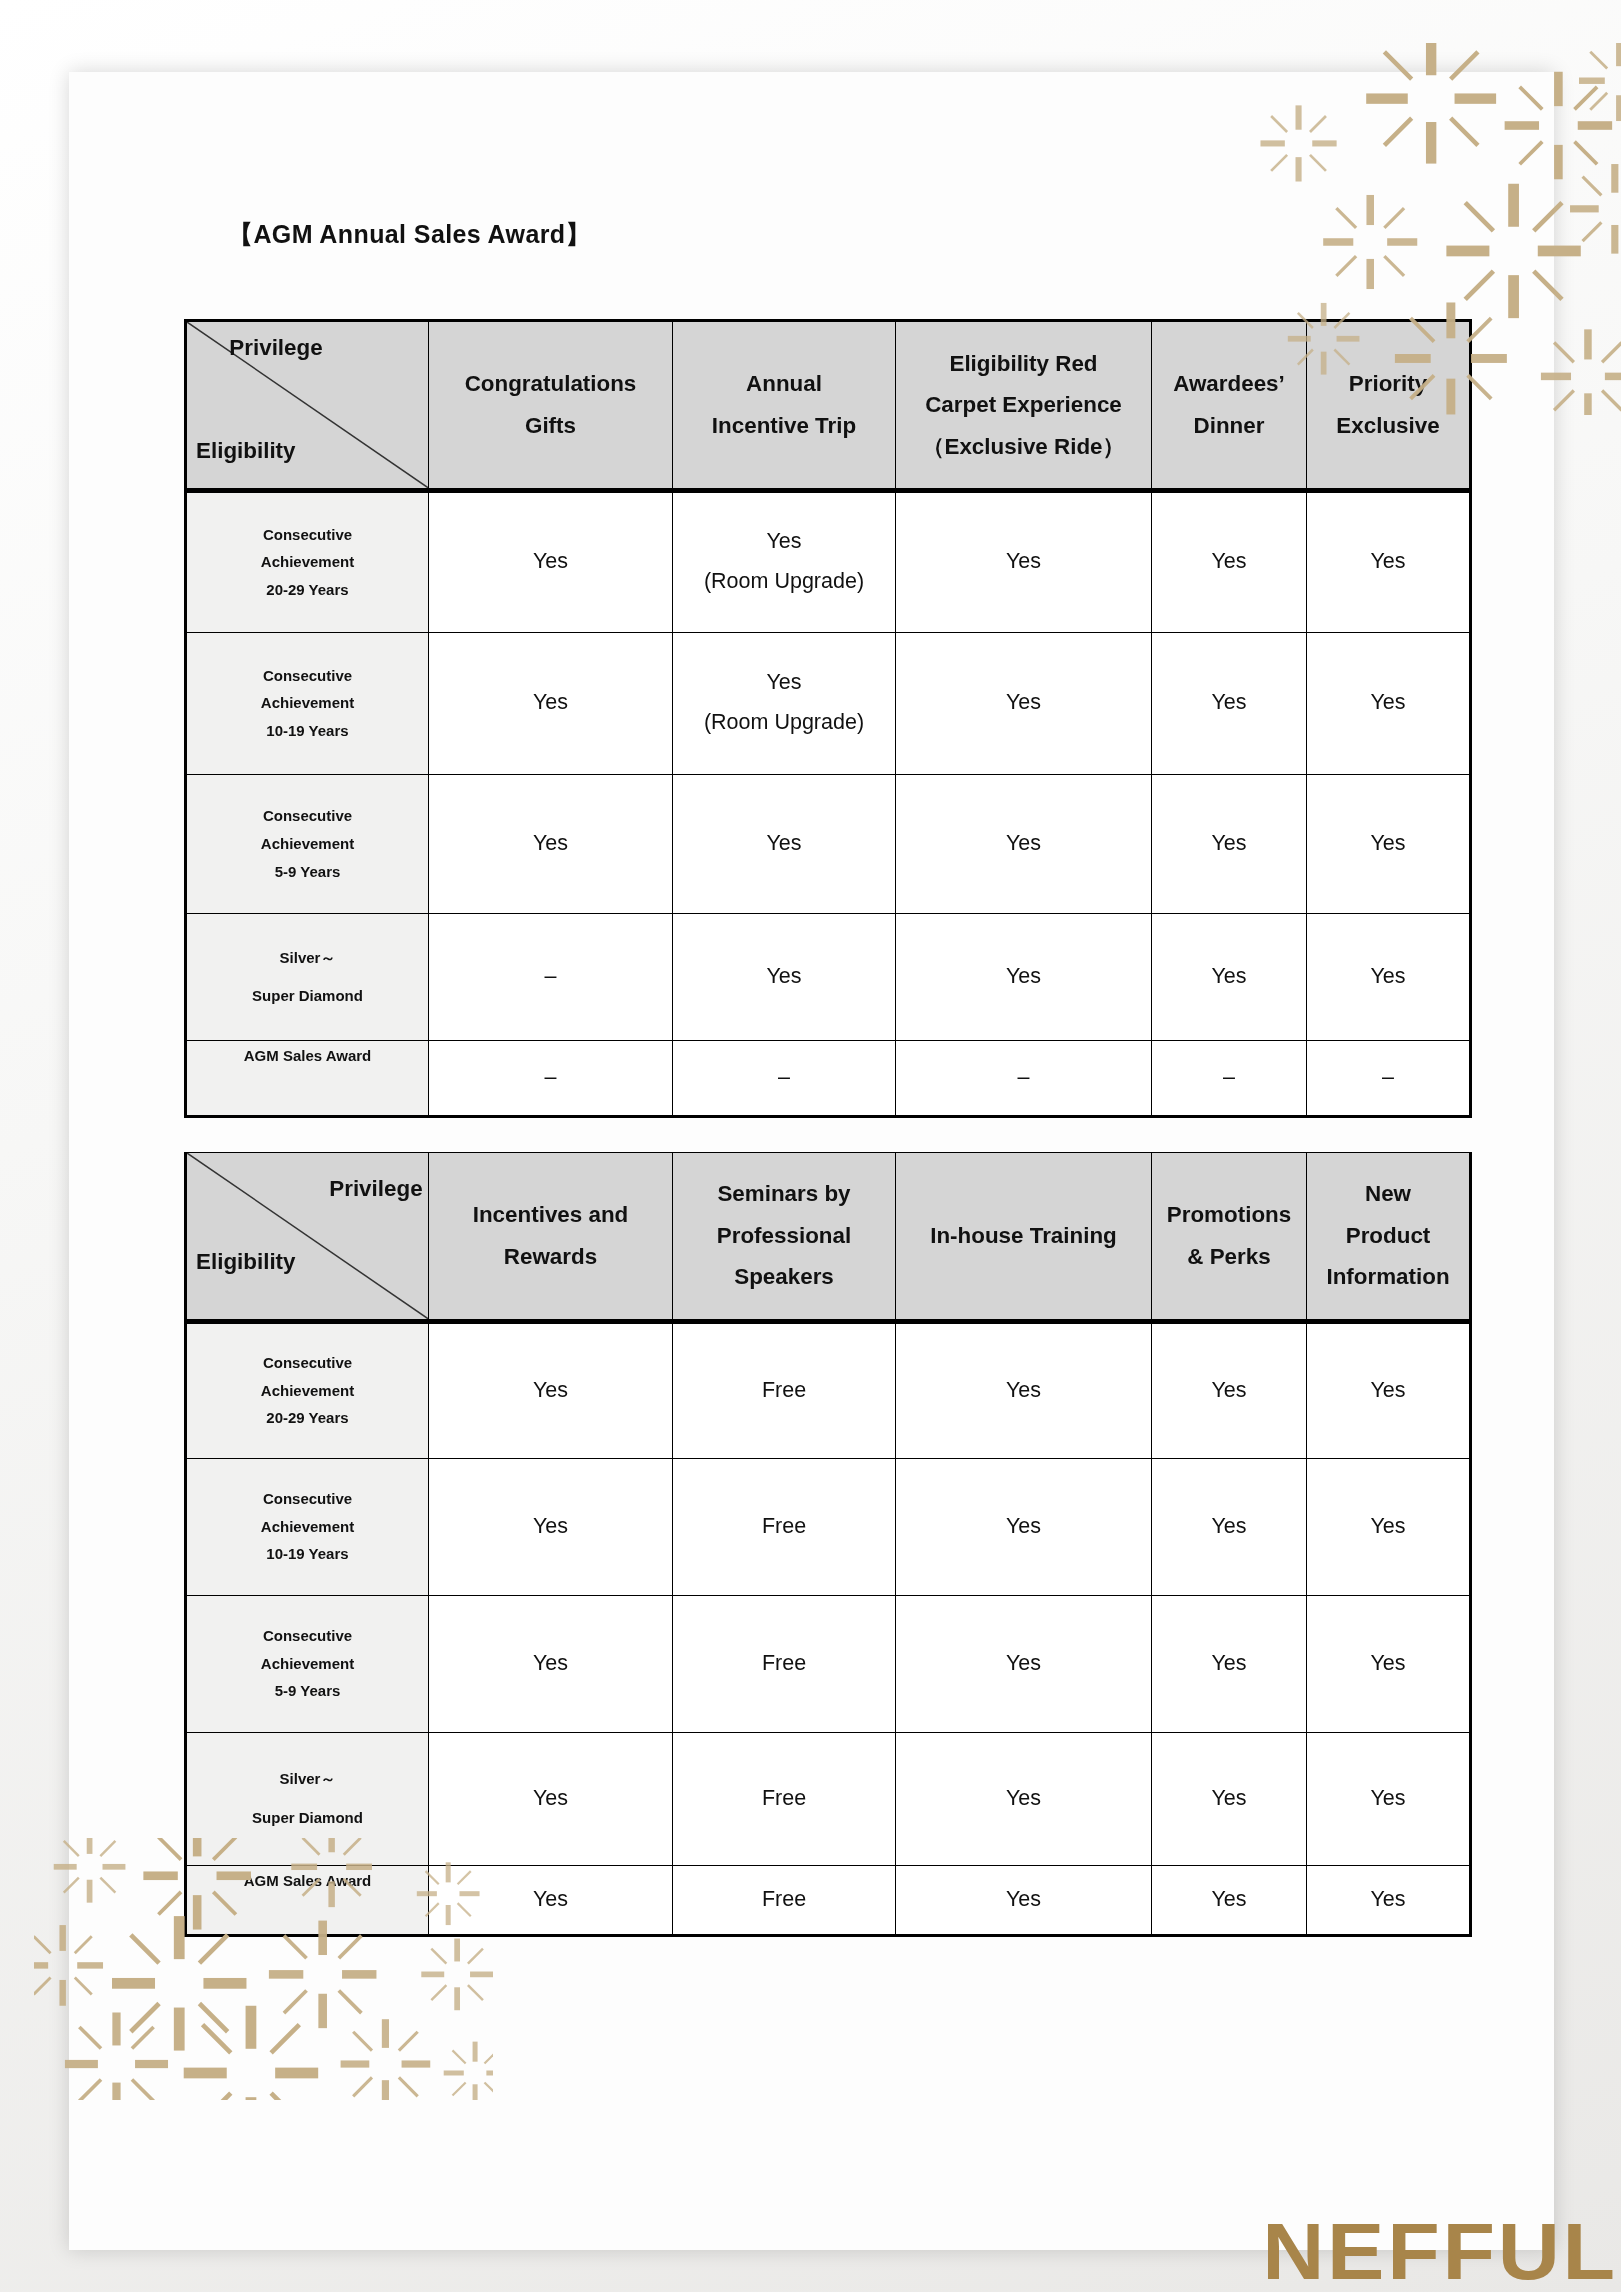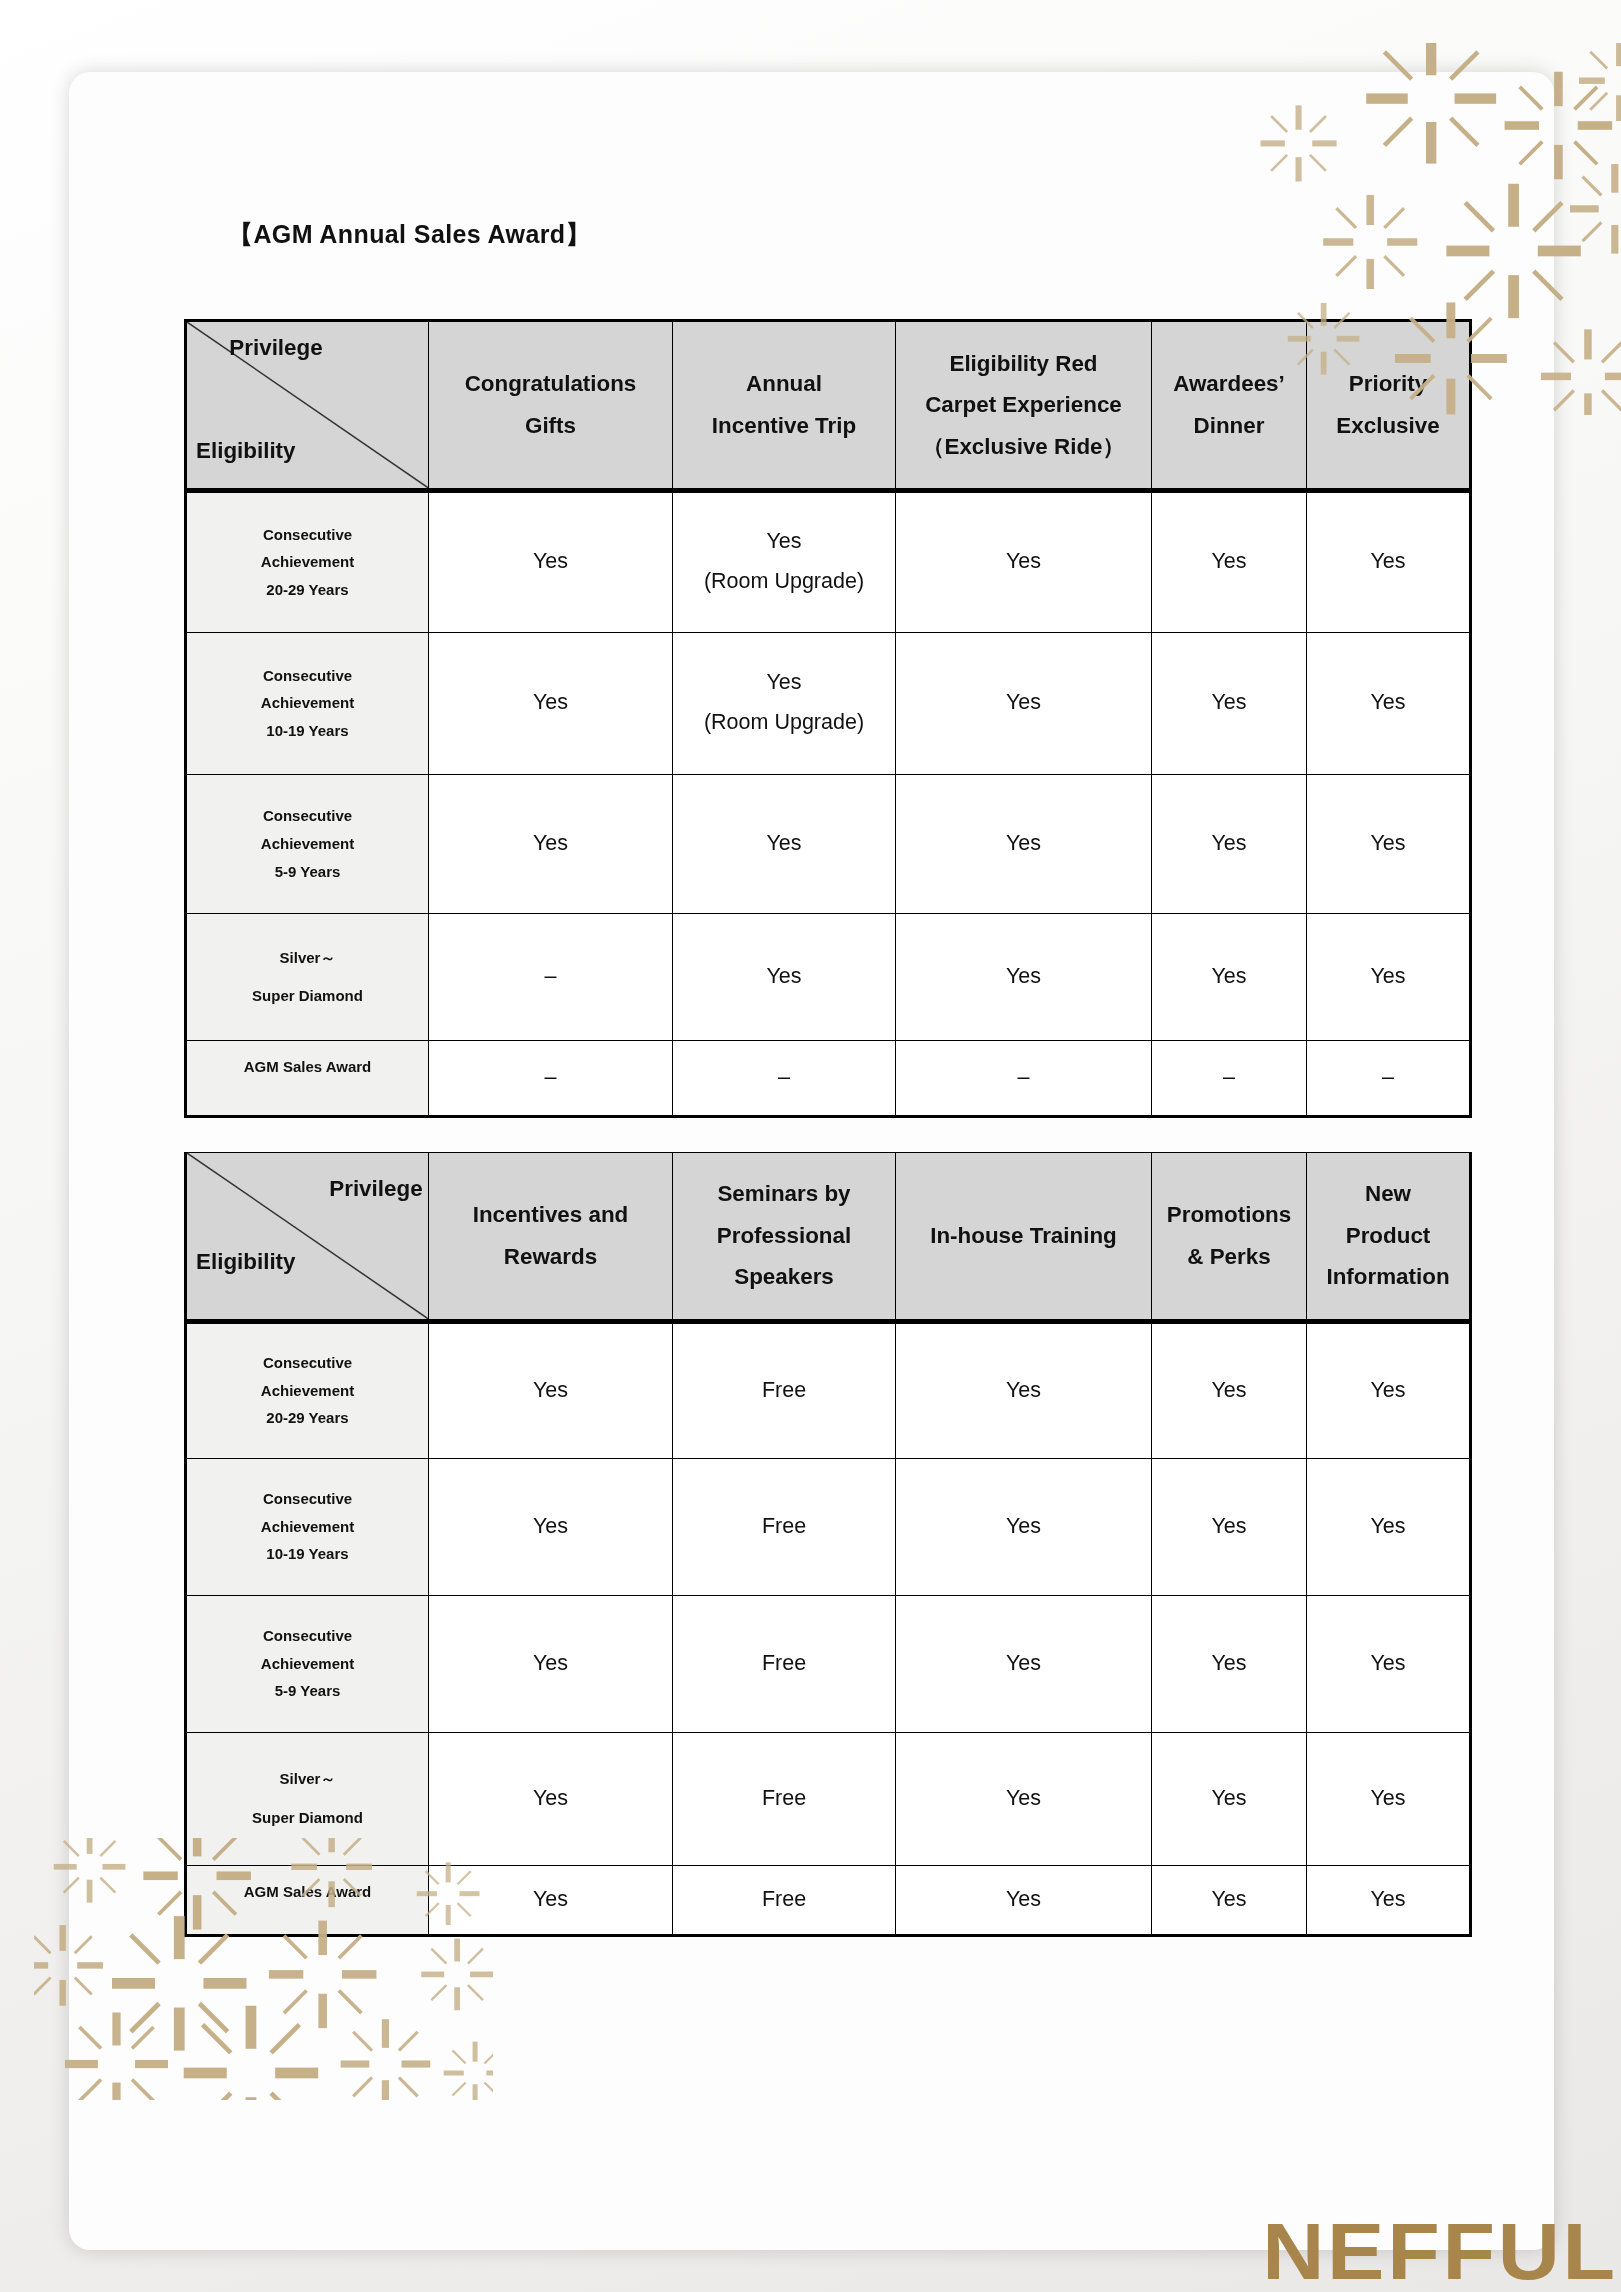--- a/index.html
+++ b/index.html
@@ -4,35 +4,35 @@
 <style>
   :root{
     --header-bg:#d5d5d5; --label-bg:#f1f1f0; --table-border:#000000;
     --text:#111111; --gold:#a8854a; --sparkle:#c6b088; --intl-gray:#9b9b9b;
   }
   *{box-sizing:border-box;margin:0;padding:0;}
   body{margin:0;font-family:"Liberation Sans",sans-serif;color:var(--text);}
   .page{position:relative;width:1622px;height:2293px;overflow:hidden;
         background:linear-gradient(160deg,#ffffff 0%,#f7f7f6 40%,#e9e8e6 100%);}
   .card{position:absolute;left:69px;top:72px;width:1485px;height:2178px;
-        background:#fdfdfd;box-shadow:0 0 19.7px rgba(0,0,0,.16);border-radius:21px;}
+        background:#fdfdfd;box-shadow:0 0 19.7px rgba(0,0,0,.16);}
   .doc-title{position:absolute;left:159px;top:146px;font-size:25px;font-weight:bold;
         letter-spacing:0.4px;white-space:pre;}
   .tables-wrap{position:absolute;left:115px;top:213px;}
   table.tbl{border-collapse:collapse;table-layout:fixed;width:1284px;}
   table.tbl{border:3.6px solid var(--table-border);margin-top:34px;}
   table.tbl2{border-top-width:1.8px;}
   .tbl th,.tbl td{border:1.8px solid var(--table-border);white-space:pre-line;
         text-align:center;vertical-align:middle;padding:0 3.6px;line-height:1.85;}
   .tbl tr.hdr th{background:var(--header-bg);border-bottom:5.4px solid var(--table-border);
         font-size:22.4px;font-weight:bold;}
   .tbl td.lbl{background:var(--label-bg);font-weight:bold;font-size:15px;}
   .tbl td.val{background:#ffffff;font-size:21.5px;font-weight:normal;}
   .tbl tr.row-wide td.lbl{line-height:2.55;}
-  .tbl tr.row-agm td.lbl{vertical-align:top;padding-top:12px;}
+  .tbl tr.row-agm td.lbl{vertical-align:top;padding-top:1px;}
   th.corner{position:relative;overflow:hidden;}
   th.corner svg.diag{position:absolute;inset:0;width:100%;height:100%;}
   th.corner .priv,th.corner .elig{position:absolute;font-size:22.4px;font-weight:bold;line-height:1.2;}
   .corner-t1 .priv{top:12.5px;left:0;right:63px;text-align:center;}
   .corner-t1 .elig{bottom:23px;left:9px;}
   .corner-t2 .priv{top:23px;right:5.4px;text-align:right;}
   .corner-t2 .elig{bottom:43px;left:9px;}
   .sparkles{position:absolute;pointer-events:none;}
   .sparkles-tr{left:1243px;top:43px;}
   .sparkles-bl{left:34px;top:1838px;}

